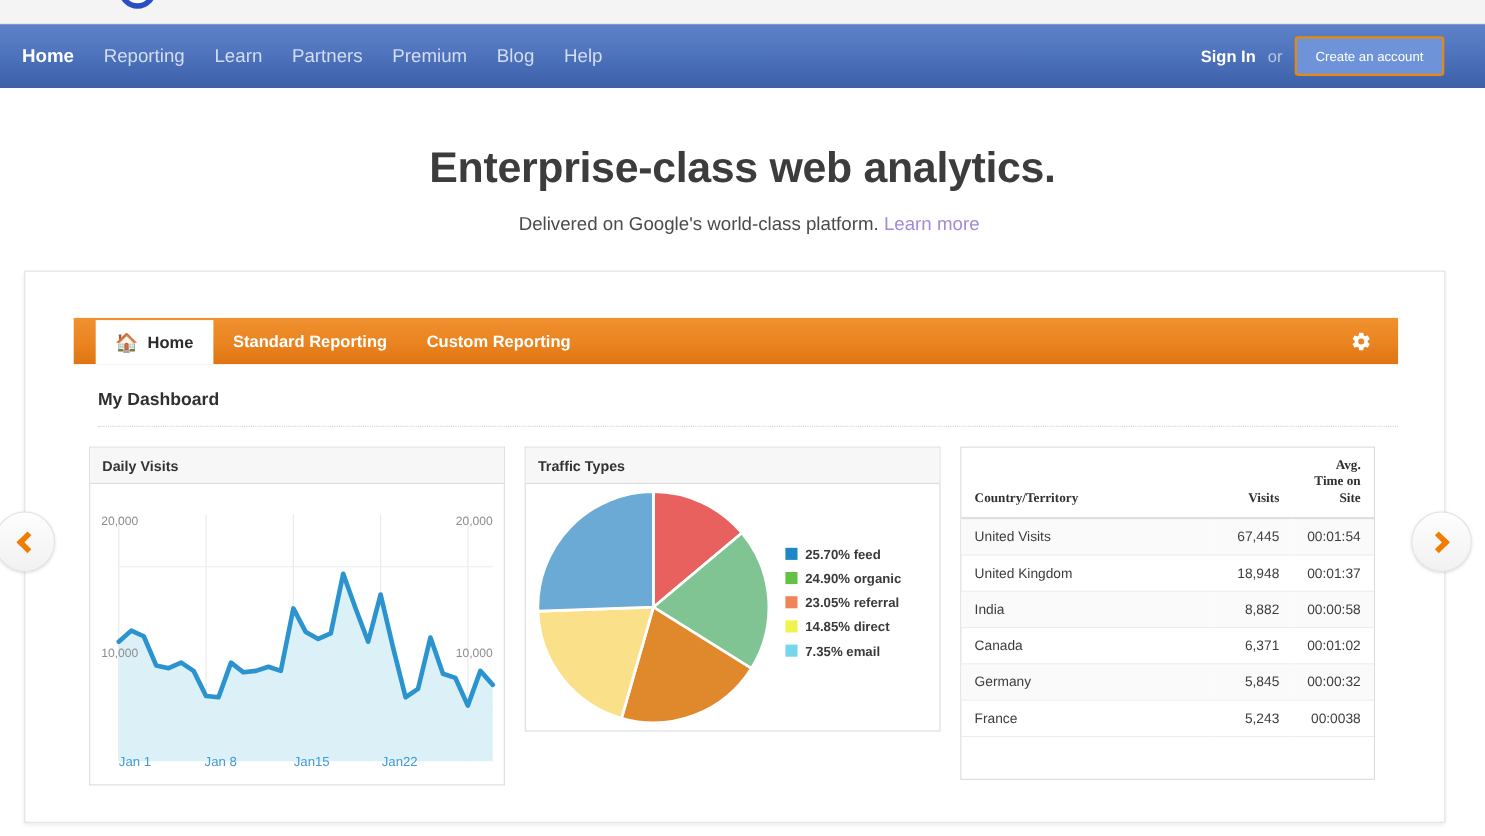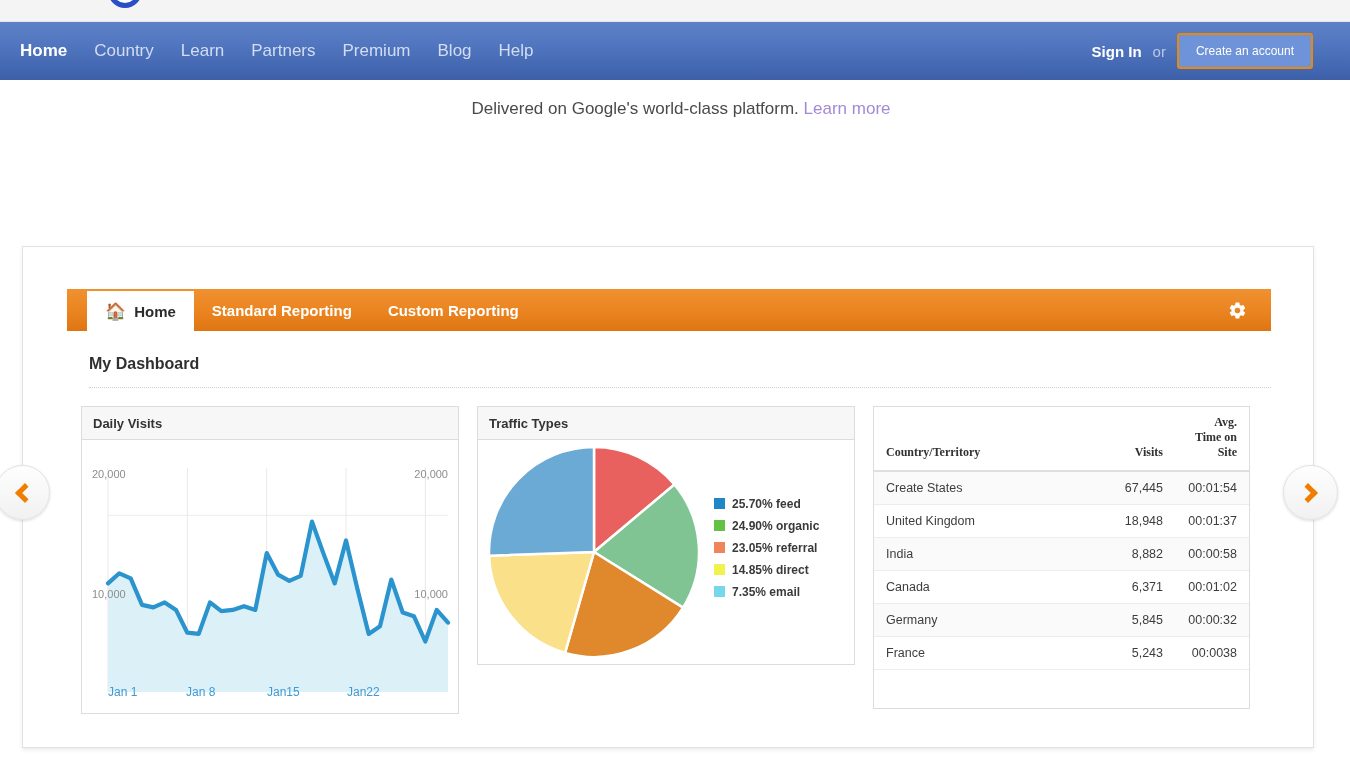--- a/index.html
+++ b/index.html
@@ -221,35 +221,36 @@
 </head>
 <body>
 
 <div id="logo-strip">
   <div id="logo-mark"></div>
 </div>
 
 <div id="navbar">
   <div id="nav-links">
     <span class="nav-link active">Home</span>
-    <span class="nav-link">Country</span>
+    <span class="nav-link">Reporting</span>
     <span class="nav-link">Learn</span>
     <span class="nav-link">Partners</span>
     <span class="nav-link">Premium</span>
     <span class="nav-link">Blog</span>
     <span class="nav-link">Help</span>
   </div>
   <div id="nav-right">
     <span id="signin-link">Sign In</span>
     <span id="or-text">or</span>
     <span id="create-account-btn">Create an account</span>
   </div>
 </div>
 
 <div id="hero">
+  <h1 id="hero-title">Enterprise-class web analytics.</h1>
   <p id="hero-sub">
     <span>Delivered on Google's world-class platform.</span>
     <span id="hero-link">Learn more</span>
   </p>
 </div>
 
 <div class="carousel-arrow" id="carousel-prev">
   <span class="chev"></span>
 </div>
 <div class="carousel-arrow" id="carousel-next">
@@ -360,21 +361,21 @@
             <th class="col-visits">Visits</th>
             <th class="col-avgtime">
               <span>Avg.</span><br>
               <span>Time on</span><br>
               <span>Site</span>
             </th>
           </tr>
         </thead>
         <tbody id="country-tbody">
             <tr>
-              <td>Create States</td>
+              <td>United Visits</td>
               <td class="num">67,445</td>
               <td class="num">00:01:54</td>
             </tr>
             <tr>
               <td>United Kingdom</td>
               <td class="num">18,948</td>
               <td class="num">00:01:37</td>
             </tr>
             <tr>
               <td>India</td>

